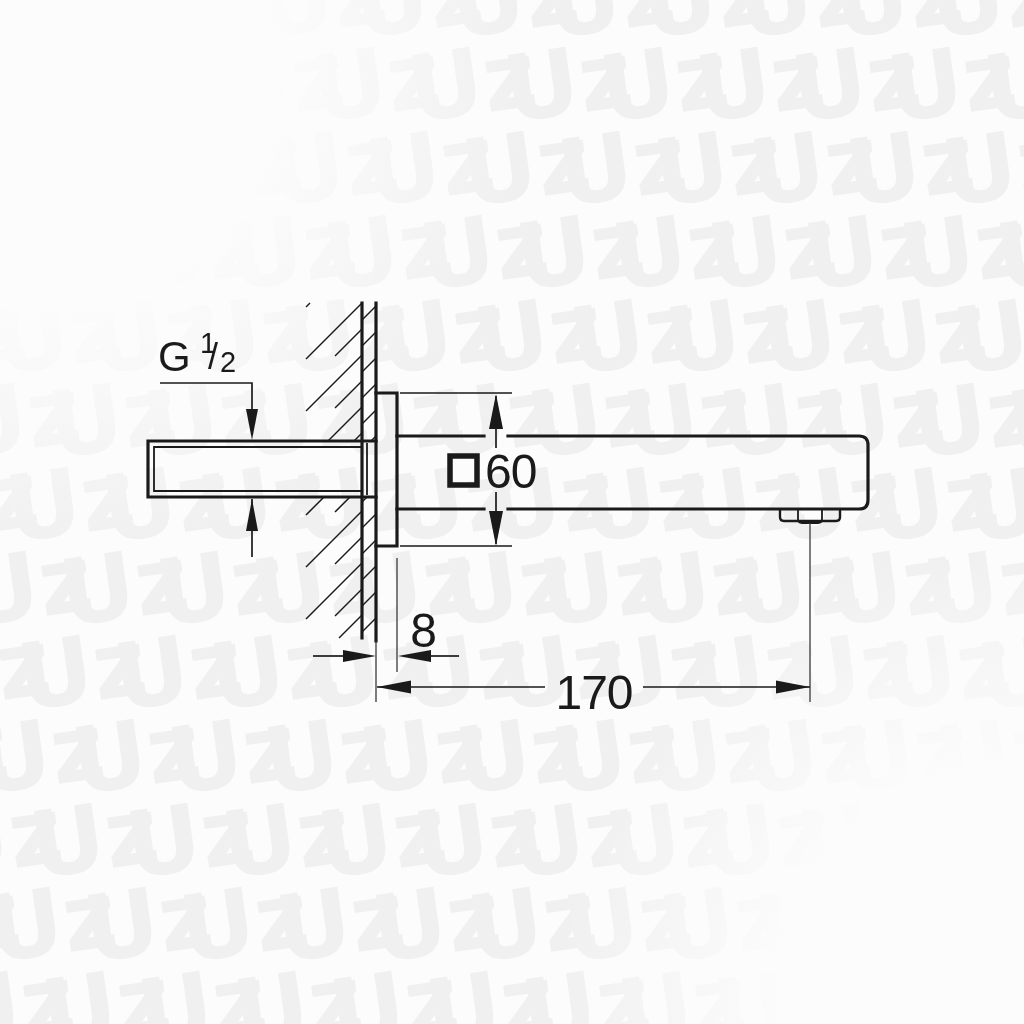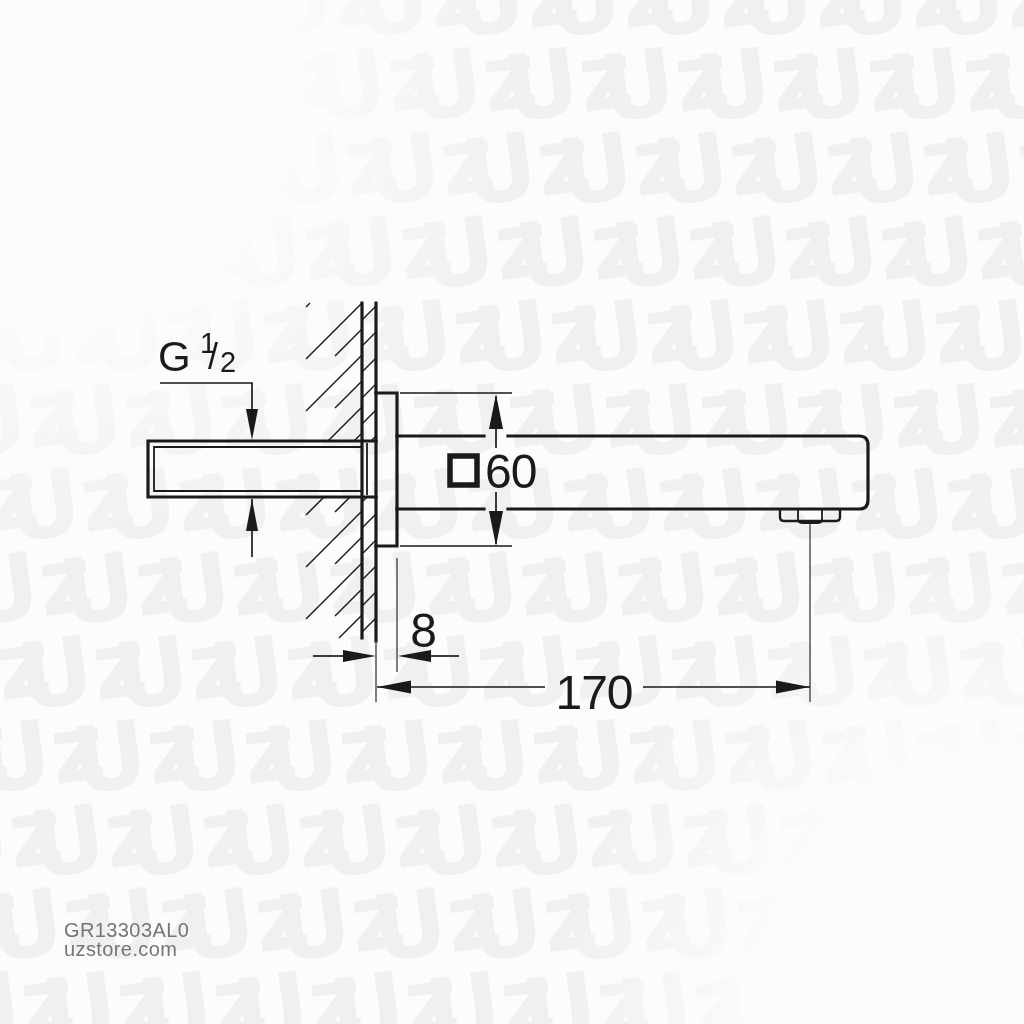--- a/index.html
+++ b/index.html
@@ -288,17 +288,13 @@
       <line class="dim-ext" x1="376" y1="641" x2="376" y2="702"></line>
       <line class="dim-ext" x1="810" y1="523" x2="810" y2="702"></line>
       <line class="dim" x1="377" y1="687" x2="545" y2="687"></line>
       <polygon class="arrow" points="377,687 411,680.5 411,693.5"></polygon>
       <line class="dim" x1="643" y1="687" x2="810" y2="687"></line>
       <polygon class="arrow" points="810,687 776,680.5 776,693.5"></polygon>
       <text class="dim-text dim-text-mid" x="594" y="709">170</text>
     </g>
   </svg>
 
-  <div class="footer">
-    <div>GR13303AL0</div>
-    <div>uzstore.com</div>
-  </div>
 </div>
 
 </body></html>

